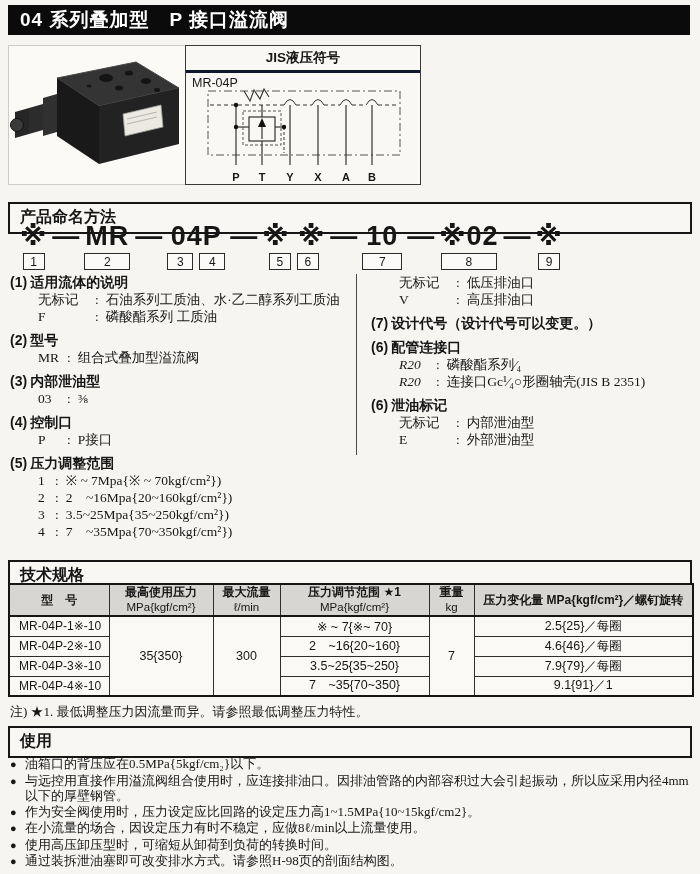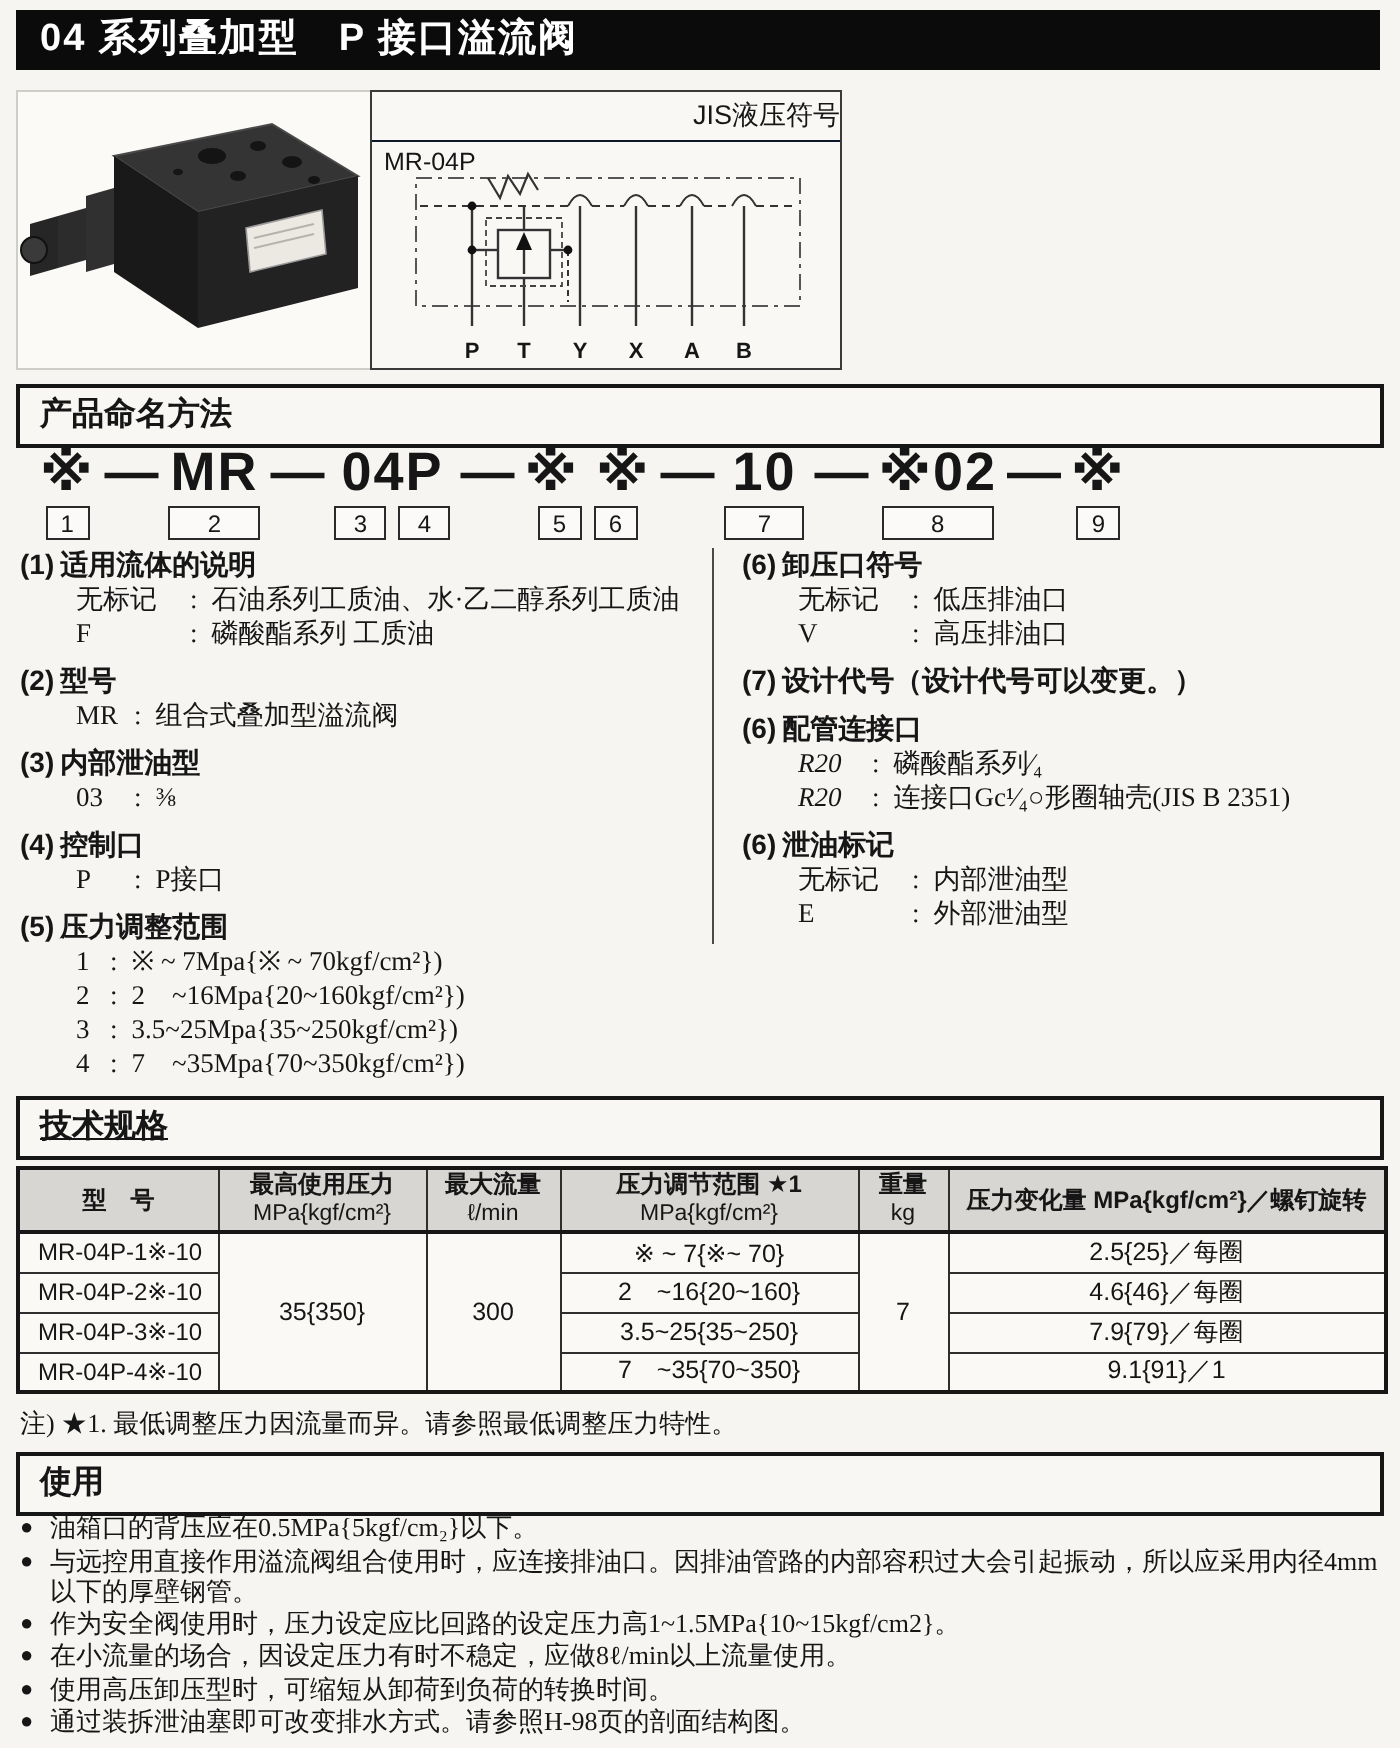--- a/index.html
+++ b/index.html
@@ -8,30 +8,30 @@
 
   
   .title-bar{position:absolute;left:8px;top:5px;width:682px;height:30px;background:#0b0b0b;
              color:#fff;font-size:19px;font-weight:bold;line-height:30px;padding-left:12px;
              box-sizing:border-box;letter-spacing:1px;}
 
   
   .media-row{position:absolute;left:8px;top:45px;width:684px;height:140px;display:flex;}
   .photo-cell{width:177px;height:140px;position:relative;border:1px solid #cfcdc8;border-right:none;box-sizing:border-box;background:#fbfaf7;}
   .jis-box{width:236px;height:140px;border:1px solid #3a3a3a;box-sizing:border-box;background:#f9f8f5;display:flex;flex-direction:column;}
-  .jis-head{height:24px;border-bottom:1px solid #0f172a;text-align:right;font-weight:normal;font-size:13.5px;line-height:24px;}
+  .jis-head{height:24px;border-bottom:3px solid #0f172a;text-align:center;font-weight:bold;font-size:13.5px;line-height:24px;}
   .jis-body{flex:1;position:relative;}
   .jis-model{position:absolute;left:6px;top:3px;font-size:12.5px;}
   .jis-diagram{position:absolute;left:6px;top:8px;}
 
   
   .section-box{position:absolute;left:8px;width:684px;border:2px solid #161616;box-sizing:border-box;
                font-weight:bold;font-size:16px;padding:3px 10px 4px;background:#f8f7f4;}
-  #sec-naming{top:192px;}
-  #sec-specs{top:548px;text-decoration:underline;}
+  #sec-naming{top:202px;}
+  #sec-specs{top:560px;}
   #sec-usage{top:726px;}
 
   
   .code-row{position:absolute;left:18px;top:223px;display:flex;align-items:flex-start;}
   .cgroup{display:flex;flex-direction:column;align-items:center;margin:0 2px;}
   .ctext{font-size:27px;font-weight:bold;letter-spacing:1px;line-height:27px;white-space:pre;}
   .cboxes{display:flex;gap:6px;margin-top:3px;justify-content:center;}
   .cbox{border:1.5px solid #2a2a2a;height:17px;display:flex;align-items:center;justify-content:center;
         font-size:12px;box-sizing:border-box;background:#fbfaf8;}
   .w22{width:22px}.w26{width:26px}.w40{width:40px}.w46{width:46px}.w56{width:56px}
@@ -267,21 +267,20 @@
             <span class="k">4</span>
             <span class="c">:</span>
             <span class="v">7　~35Mpa{70~350kgf/cm²})</span>
           </div>
       </div>
     </div>
 
     <div class="col-right">
 
       <div class="item wide">
-        <div class="item-head"><span class="inum">(6)</span><span>卸压口符号</span></div>
         <div class="iline">
             <span class="k">无标记</span>
             <span class="c">:</span>
             <span class="v">低压排油口</span>
           </div>
         <div class="iline">
             <span class="k">V</span>
             <span class="c">:</span>
             <span class="v">高压排油口</span>
           </div>

